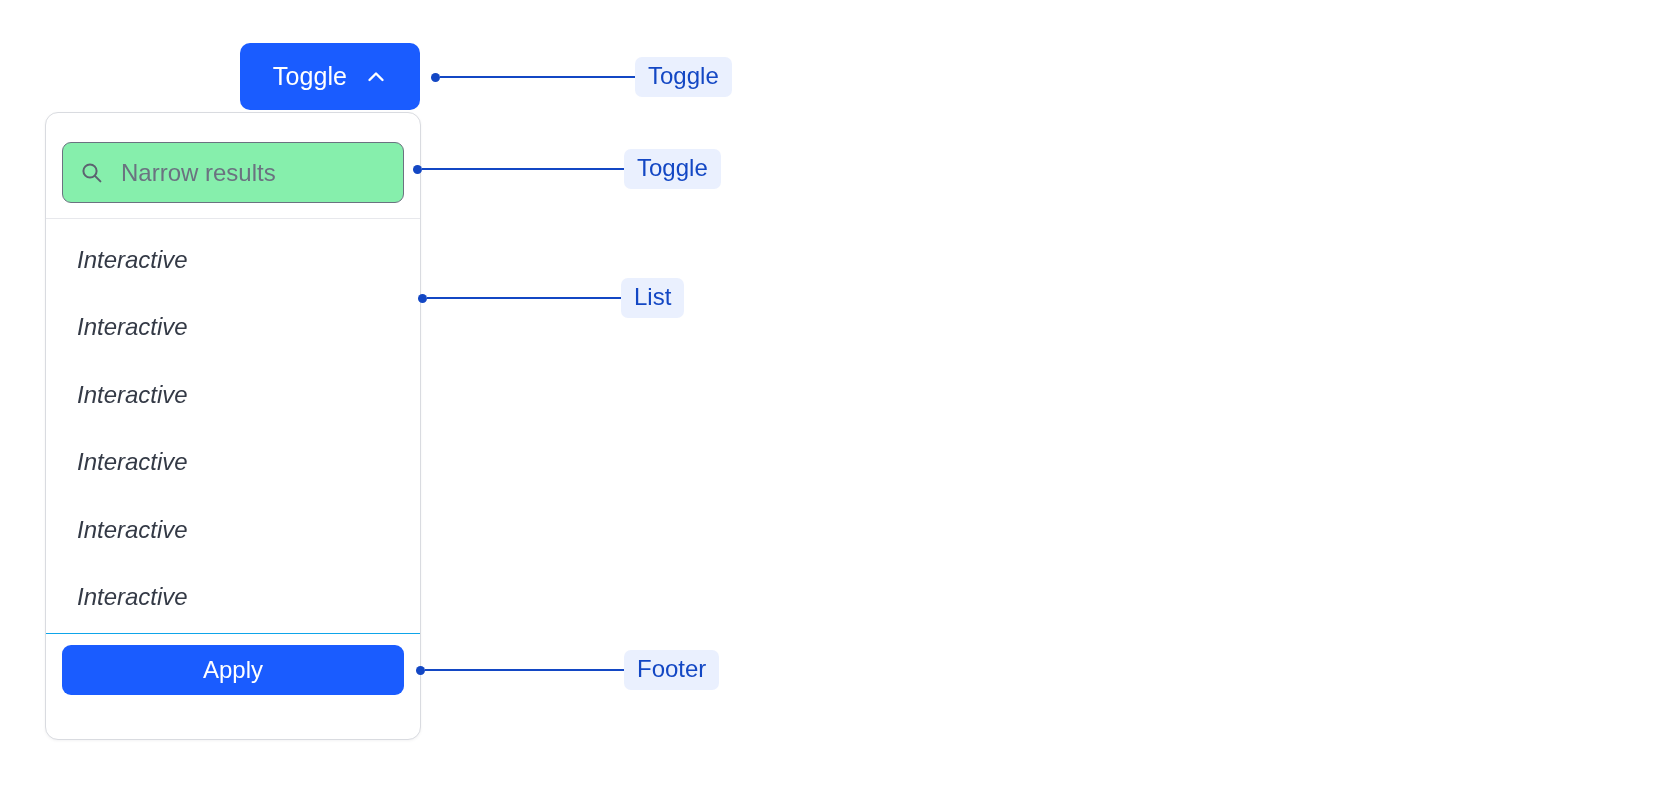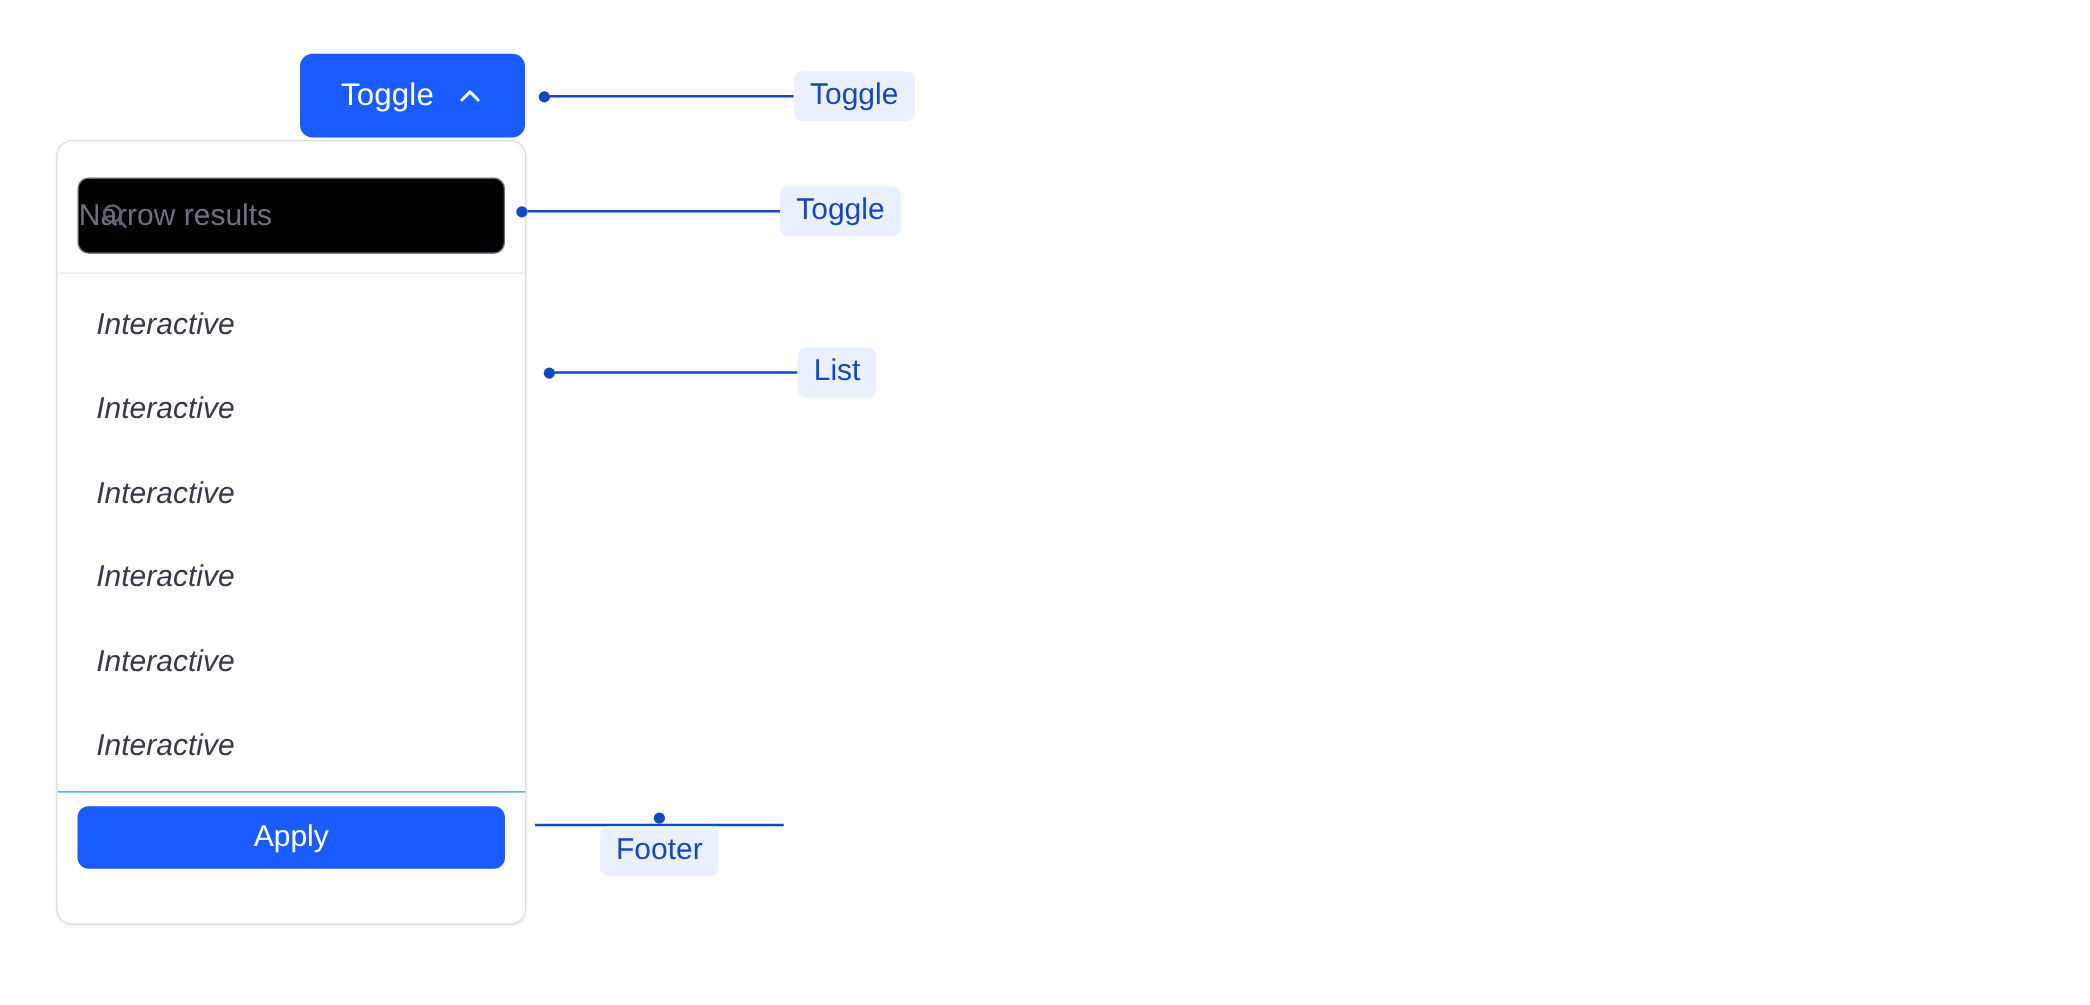--- a/index.html
+++ b/index.html
@@ -78,21 +78,22 @@
     border-bottom: 1px solid #e7e8ec;
   }
   .search-field {
     position: relative;
     height: 61px;
     border: 1px solid #6b7280;
     border-radius: 9px;
     box-sizing: border-box;
     display: flex;
     align-items: center;
-    background: #000000;
+    padding-left: 58px;
+    background: #86efac;
     cursor: text;
   }
   .search-icon {
     position: absolute;
     left: 16px;
     top: 50%;
     transform: translateY(-50%);
     width: 26px;
     height: 26px;
     display: block;
@@ -234,25 +235,25 @@
     <span class="anno-line" style="width:195px;"></span>
     <span class="anno-badge">Toggle</span>
   </div>
 
   <div class="annotation" style="left:413px; top:149px;">
     <span class="anno-dot"></span>
     <span class="anno-line" style="width:202px;"></span>
     <span class="anno-badge">Toggle</span>
   </div>
 
-  <div class="annotation" style="left:435px; top:278px;">
+  <div class="annotation" style="left:418px; top:278px;">
     <span class="anno-dot"></span>
     <span class="anno-line" style="width:194px;"></span>
     <span class="anno-badge">List</span>
   </div>
 
-  <div class="annotation" style="left:428px; top:650px;flex-direction:column;">
+  <div class="annotation" style="left:416px; top:650px;">
     <span class="anno-dot"></span>
     <span class="anno-line" style="width:199px;"></span>
     <span class="anno-badge">Footer</span>
   </div>
 
 </div>
 
 </body></html>

